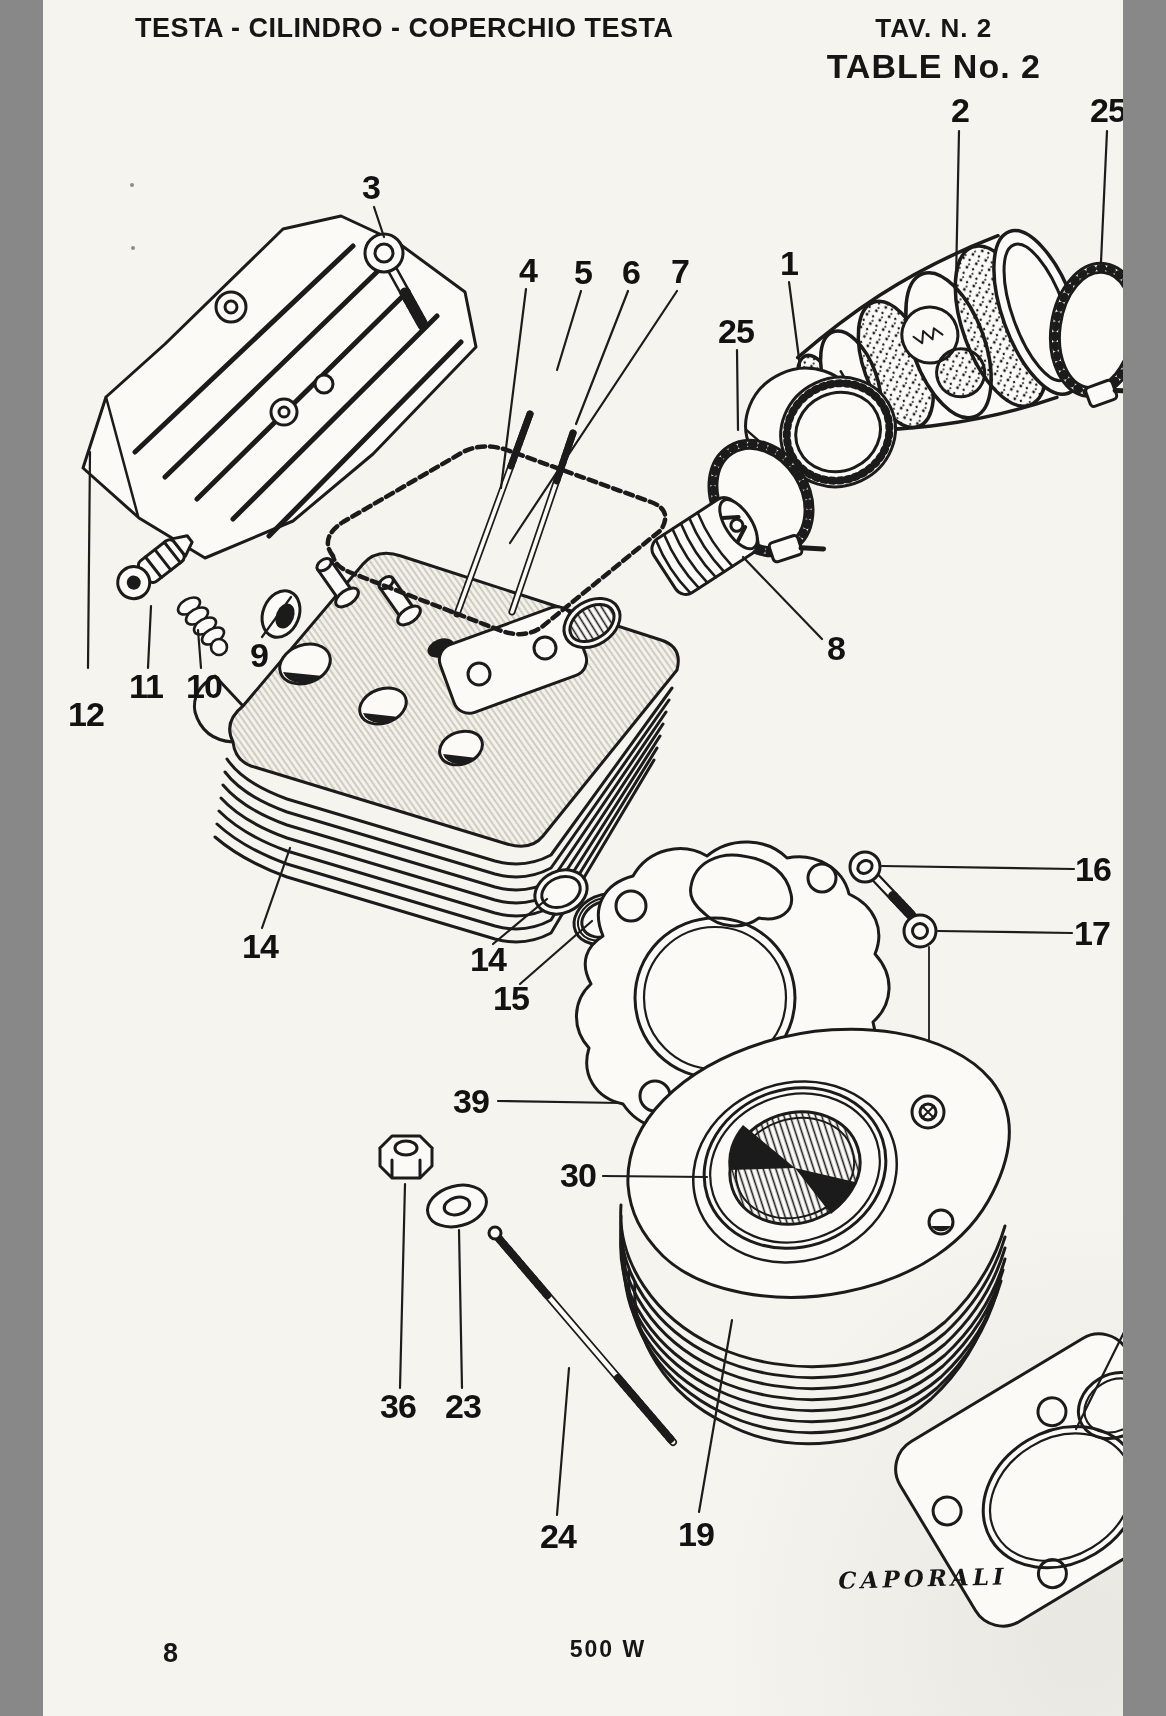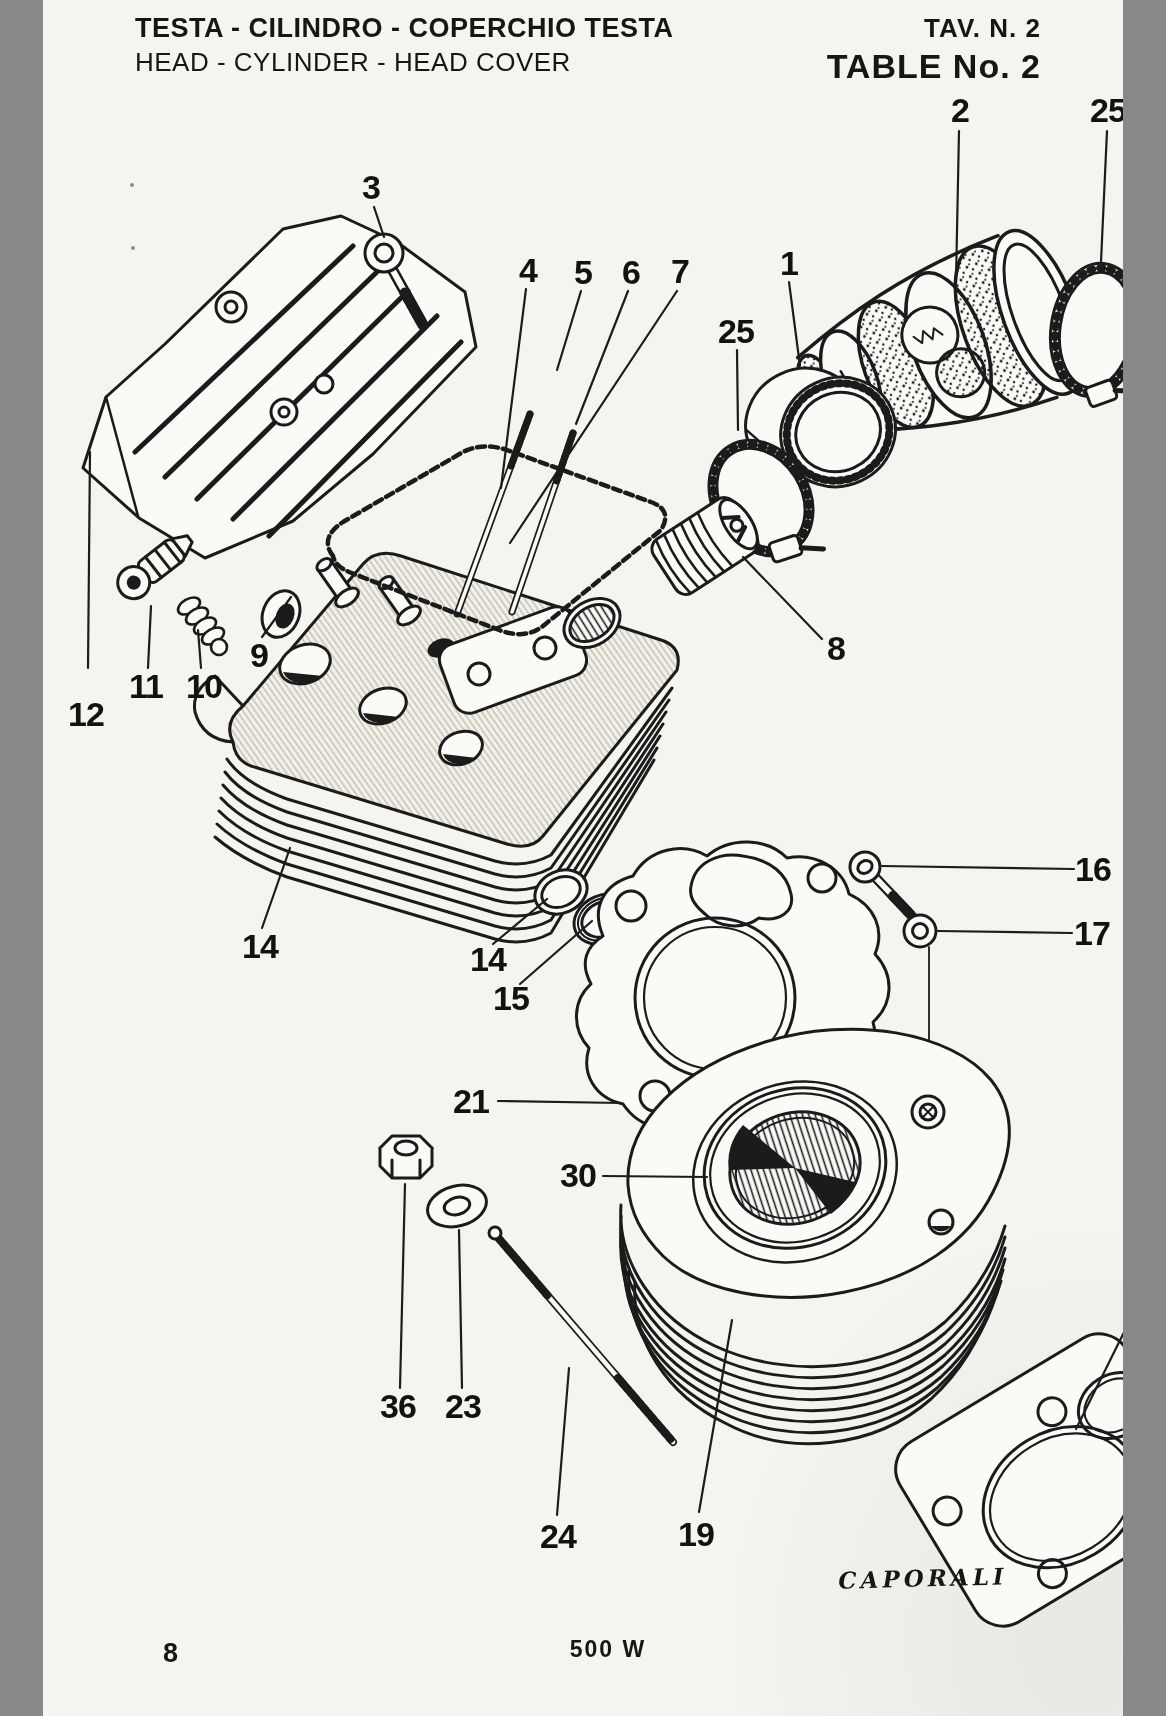--- a/index.html
+++ b/index.html
@@ -13,21 +13,21 @@
     overflow:hidden;
   }
   .scan-shade{
     position:absolute;right:0;bottom:0;width:420px;height:520px;
     background:radial-gradient(ellipse at 90% 85%, #e9e7e1 0%, rgba(233,231,225,0) 70%);
     pointer-events:none;
   }
   .hdr-left{position:absolute;left:92px;top:13px;}
   .hdr-title-it{font-size:27px;font-weight:700;letter-spacing:.5px;white-space:nowrap;}
   .hdr-title-en{font-size:26px;font-weight:400;letter-spacing:.5px;margin-top:3px;white-space:nowrap;}
-  .hdr-right{position:absolute;right:82px;top:13px;text-align:right;font-weight:700;}
+  .hdr-right{position:absolute;right:82px;top:13px;text-align:center;font-weight:700;}
   .hdr-tav{font-size:26px;letter-spacing:1px;white-space:nowrap;}
   .hdr-table{font-size:34px;letter-spacing:1px;margin-top:3px;white-space:nowrap;}
   #diagram-svg, #leader-svg{position:absolute;left:0;top:0;}
   #leader-svg{pointer-events:none;}
   #callout-layer{position:absolute;left:0;top:0;width:100%;height:100%;pointer-events:none;}
   .part-label{
     position:absolute;transform:translate(-50%,-50%);
     font-size:34px;font-weight:700;letter-spacing:-1px;color:#121212;
     white-space:nowrap;
   }
@@ -45,21 +45,20 @@
 <body>
 
 <div class="page">
 
   <div class="scan-shade"></div>
   <div class="dot" style="left:87px;top:183px;"></div>
   <div class="dot" style="left:88px;top:246px;"></div>
 
   <div class="hdr-left">
     <div class="hdr-title-it">TESTA - CILINDRO - COPERCHIO TESTA</div>
-    <div class="hdr-title-en">HEAD - CYLINDER - HEAD COVER</div>
   </div>
   <div class="hdr-right">
     <div class="hdr-tav">TAV. N. 2</div>
     <div class="hdr-table">TABLE No. 2</div>
   </div>
 
   <svg id="diagram-svg" width="1166" height="1716" viewBox="0 0 1166 1716" fill="none" stroke="#1b1b1b" stroke-width="3" stroke-linecap="round" stroke-linejoin="round">
     <defs>
       <pattern id="stip" width="10" height="10" patternUnits="userSpaceOnUse">
         <circle cx="2" cy="3" r="1.4" fill="#1b1b1b" stroke="none"></circle>
@@ -373,21 +372,21 @@
       <div class="part-label" style="left: 103px; top: 686px;">11</div>
       <div class="part-label" style="left: 43px; top: 686px; margin-top: 28px;">12</div>
       <div class="part-label" style="left: 217px; top: 946px;">14</div>
       <div class="part-label" style="left: 445px; top: 959px;">14</div>
       <div class="part-label" style="left: 468px; top: 998px;">15</div>
       <div class="part-label" style="left: 1050px; top: 869px;">16</div>
       <div class="part-label" style="left: 1049px; top: 933px;">17</div>
       <div class="part-label" style="left: 1105px; top: 1267px;">18</div>
       <div class="part-label" style="left: 653px; top: 1534px;">19</div>
       <div class="part-label" style="left: 535px; top: 1175px;">30</div>
-      <div class="part-label" style="left: 428px; top: 1101px;">21</div>
+      <div class="part-label" style="left: 428px; top: 1101px;">39</div>
       <div class="part-label" style="left: 355px; top: 1406px;">36</div>
       <div class="part-label" style="left: 420px; top: 1406px;">23</div>
       <div class="part-label" style="left: 515px; top: 1536px;">24</div>
       <div class="part-label" style="left: 693px; top: 331px;">25</div>
       <div class="part-label" style="left: 1065px; top: 110px;">25</div>
     </div>
 
   <div class="ftr-page">8</div>
   <div class="ftr-model">500 W</div>
   <div class="ftr-sign">CAPORALI</div>

